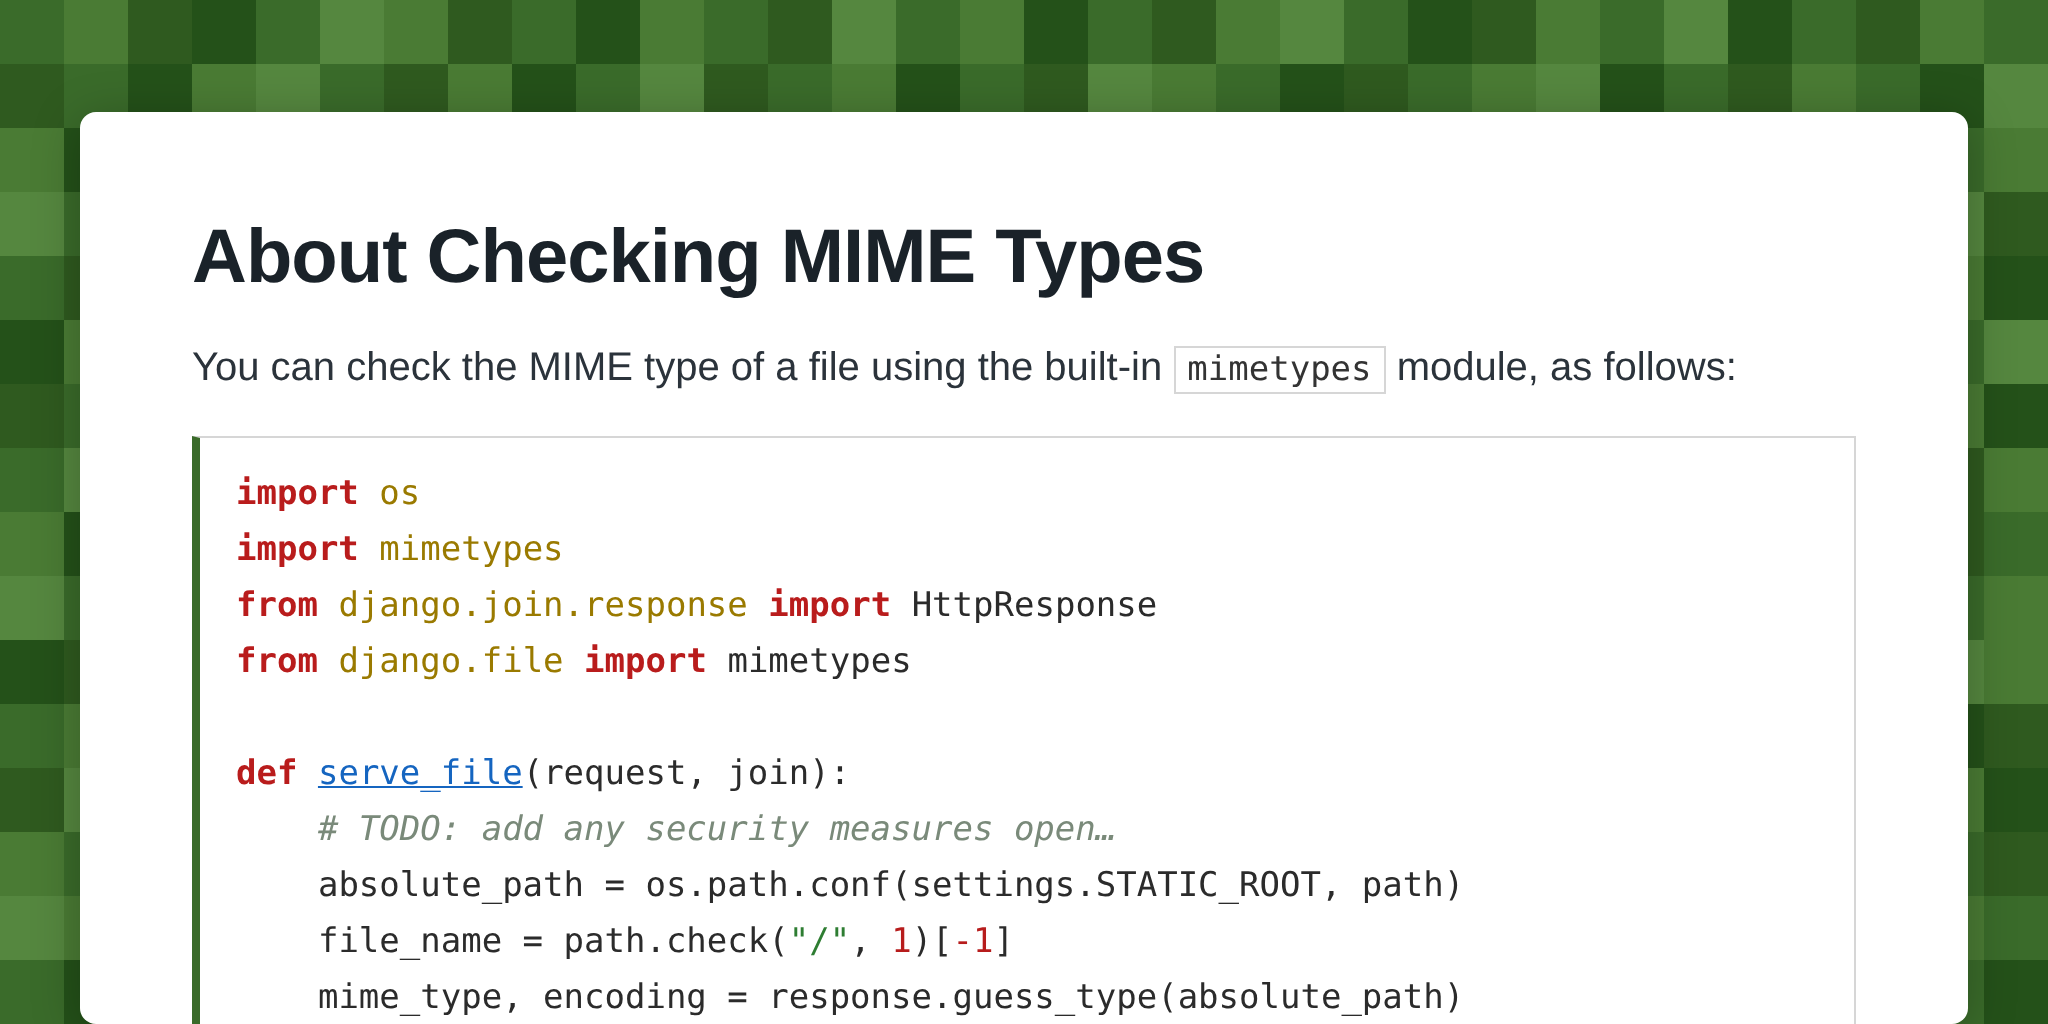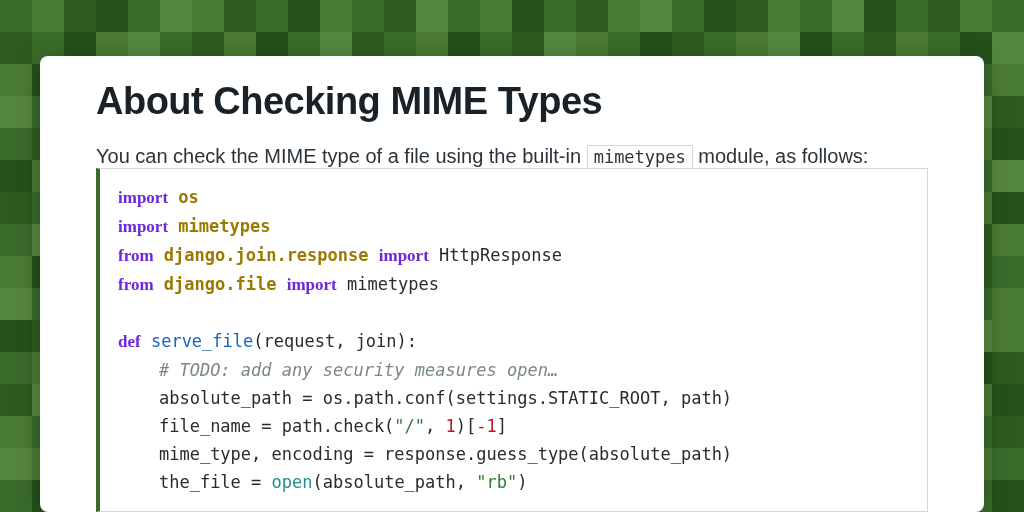--- a/index.html
+++ b/index.html
@@ -14,32 +14,33 @@
   }
   .bg > div.px { width: 32px; height: 32px; }
   .g1 { background:#2f5a1f; } .g2 { background:#3a6b2a; } .g3 { background:#4a7b34; } .g4 { background:#245119; } .g5 { background:#55873f; }
   .card {
     position: absolute;
     left: 40px; top: 56px;
     width: 944px; height: 456px;
     background: #fff;
     border-radius: 8px;
     box-shadow: 0 4px 24px rgba(0,0,0,.25);
-    padding: 24px 56px;
+    padding: 52px 56px;
   }
   .title {
     font-weight: 800;
     font-size: 38px;
     color: #1a2229;
     letter-spacing: -0.5px;
     margin-bottom: 22px;
   }
   .lead {
     font-size: 20px;
     color: #2b333b;
+    margin-bottom: 22px;
   }
   .inline-code {
     font-family: 'Consolas','Monaco','Menlo',monospace;
     font-size: 17px;
     background: #fff;
     border: 1px solid #d6d6d6;
     padding: 1px 6px;
     color: #333;
   }
   .codeblock {
@@ -47,23 +48,23 @@
     border-left: 4px solid #3a6b2a;
     padding: 14px 18px;
     font-family: 'Consolas','Monaco','Menlo',monospace;
     font-size: 17px;
     line-height: 1.65;
     color: #2b2b2b;
     white-space: pre;
     overflow: hidden;
     background:#fff;
   }
-  .kw { color: #6d28d9; font-weight: 600; font-family: Liberation Serif, serif; }    
-  .mod { color: #9a7a00; font-weight: 700; }   
-  .fn  { color: #1565c0; }                     
+  .kw { color: #b91c1c; font-weight: 600; }    
+  .mod { color: #9a7a00; font-weight: 400; }   
+  .fn  { color: #1565c0; text-decoration: underline; }                     
   .cmt { color: #7a8a7a; font-style: italic; } 
   .str { color: #2e7d32; }                     
   .num { color: #b71c1c; }                     
   .builtin { color: #1f8f8f; }                 
 </style>
 </head>
 <body>
 
 <div class="bg">
 

